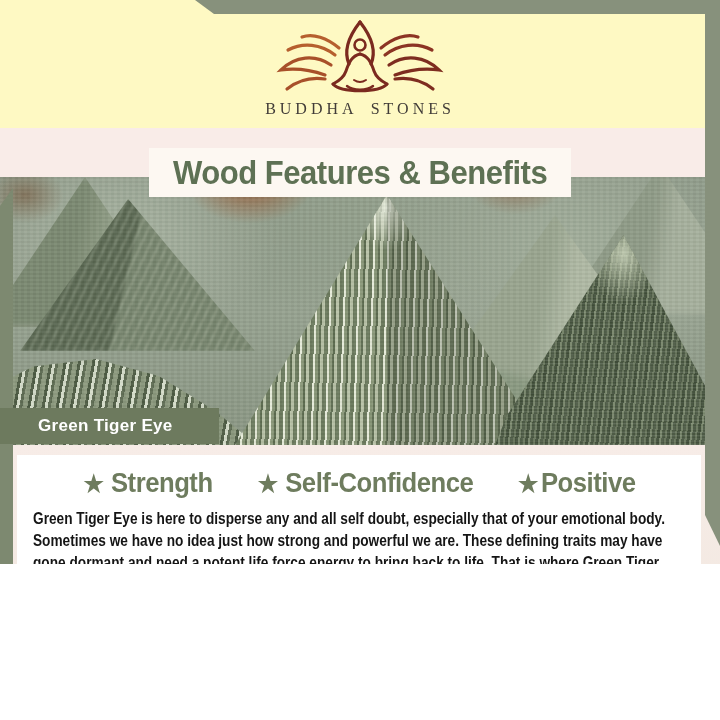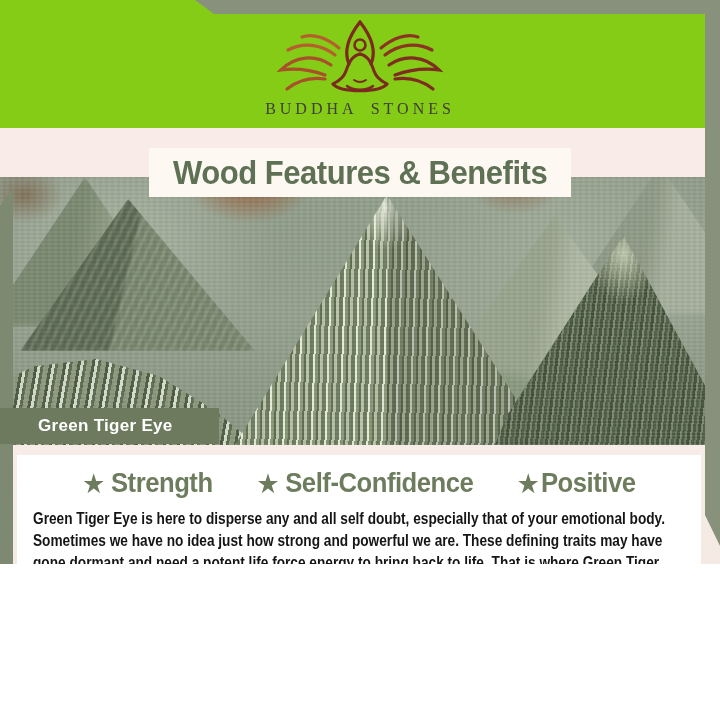--- a/index.html
+++ b/index.html
@@ -1,18 +1,18 @@
 <!DOCTYPE html>
 <html><head>
 <meta charset="utf-8">
 <style>
   html,body{margin:0;padding:0;}
   .page{
     position:relative;width:720px;height:564px;overflow:hidden;
-    background:#84cc16;font-family:"Liberation Sans",sans-serif;
+    background:#fef9c3;font-family:"Liberation Sans",sans-serif;
   }
   
   .ribbon-top{position:absolute;top:0;left:195px;right:0;height:14px;background:#87917c;
     clip-path:polygon(0 0,100% 0,100% 100%,19px 100%);z-index:6;}
   .ribbon-right{position:absolute;top:0;right:0;width:15px;height:546px;background:#87917c;
     clip-path:polygon(0 0,100% 0,100% 100%,0 calc(100% - 31px));z-index:6;}
   .ribbon-left{position:absolute;left:0;top:188px;width:13px;height:515px;background:#7d8970;
     clip-path:polygon(0 18px,100% 0,100% 100%,0 100%);z-index:6;}
   
   .logo{position:absolute;top:18px;left:50%;transform:translateX(-50%);width:176px;height:84px;z-index:2;}

